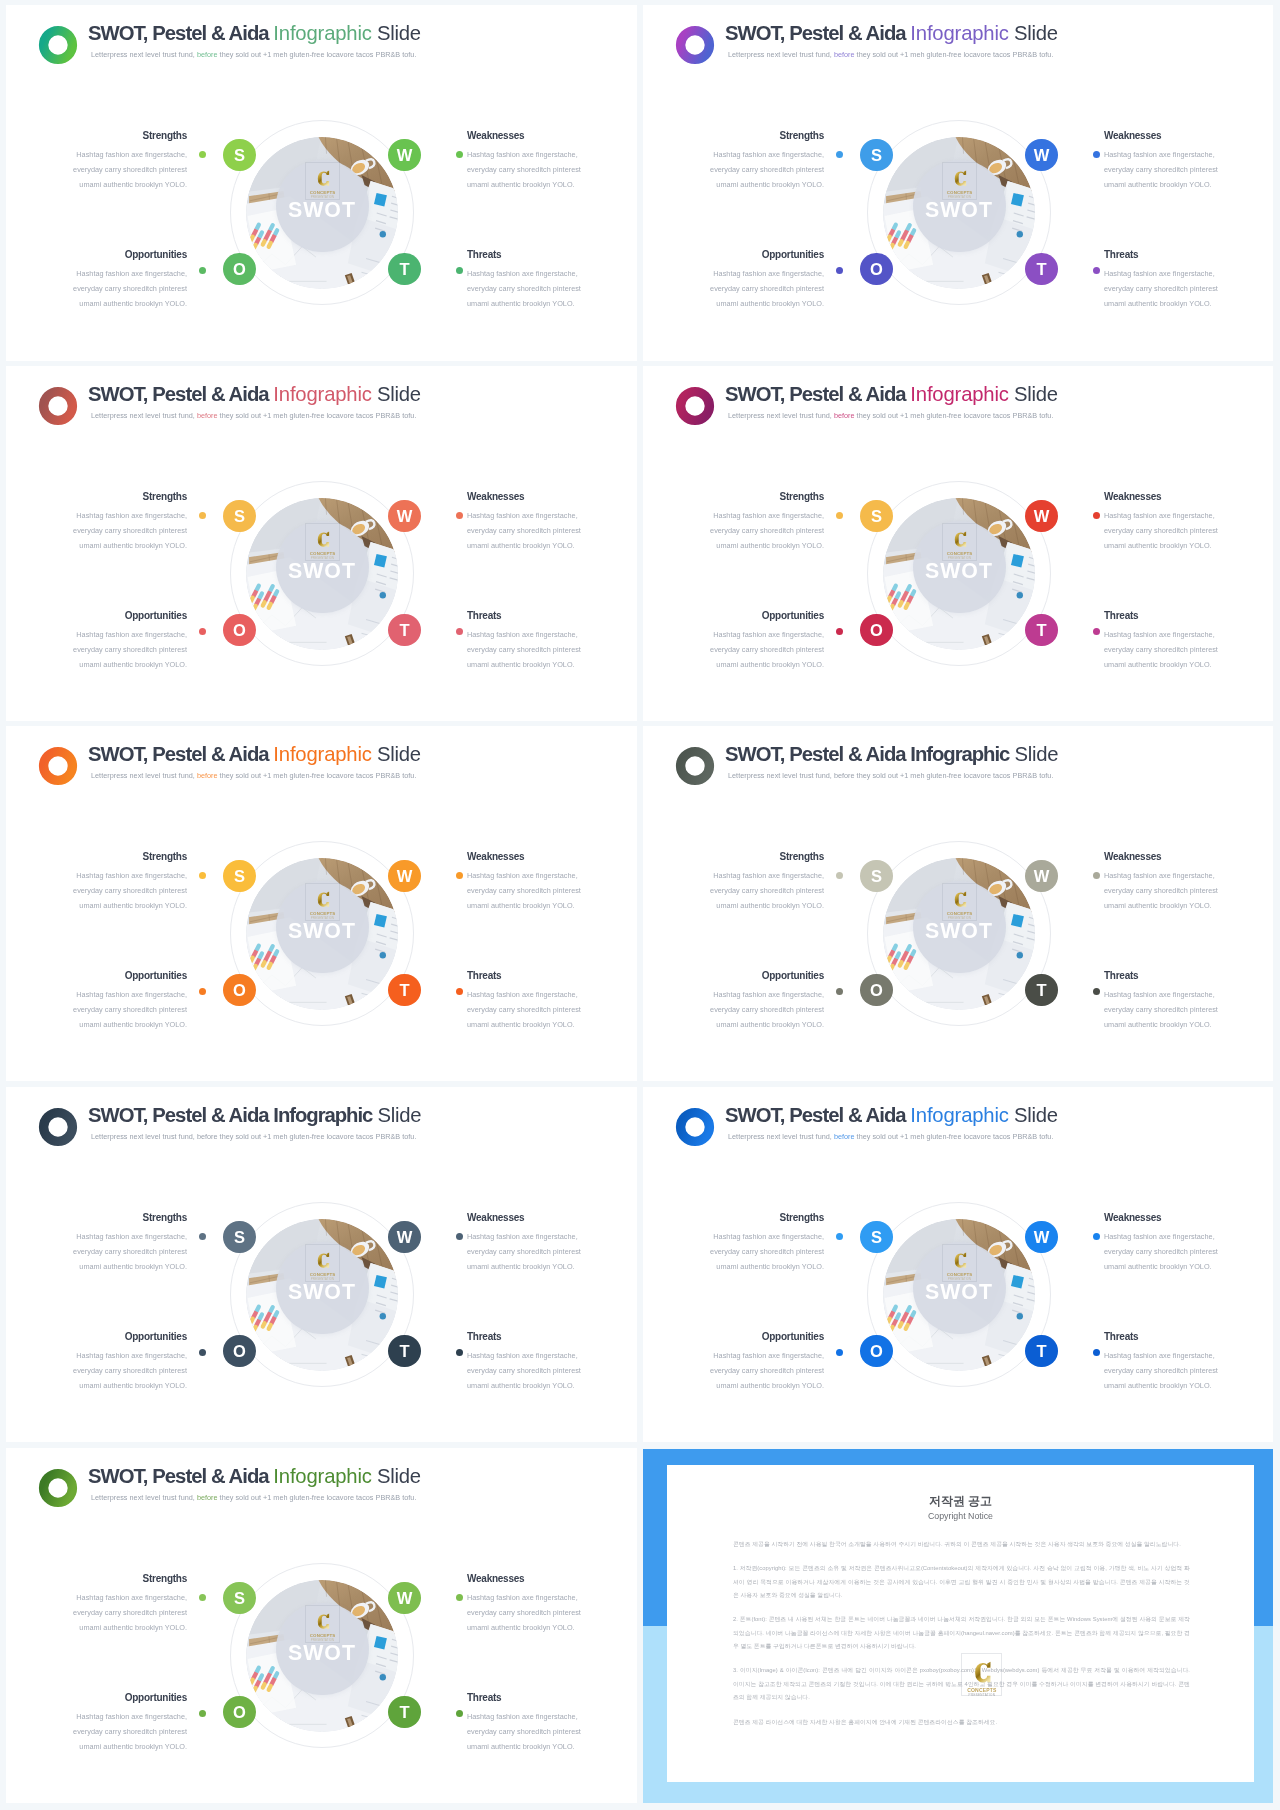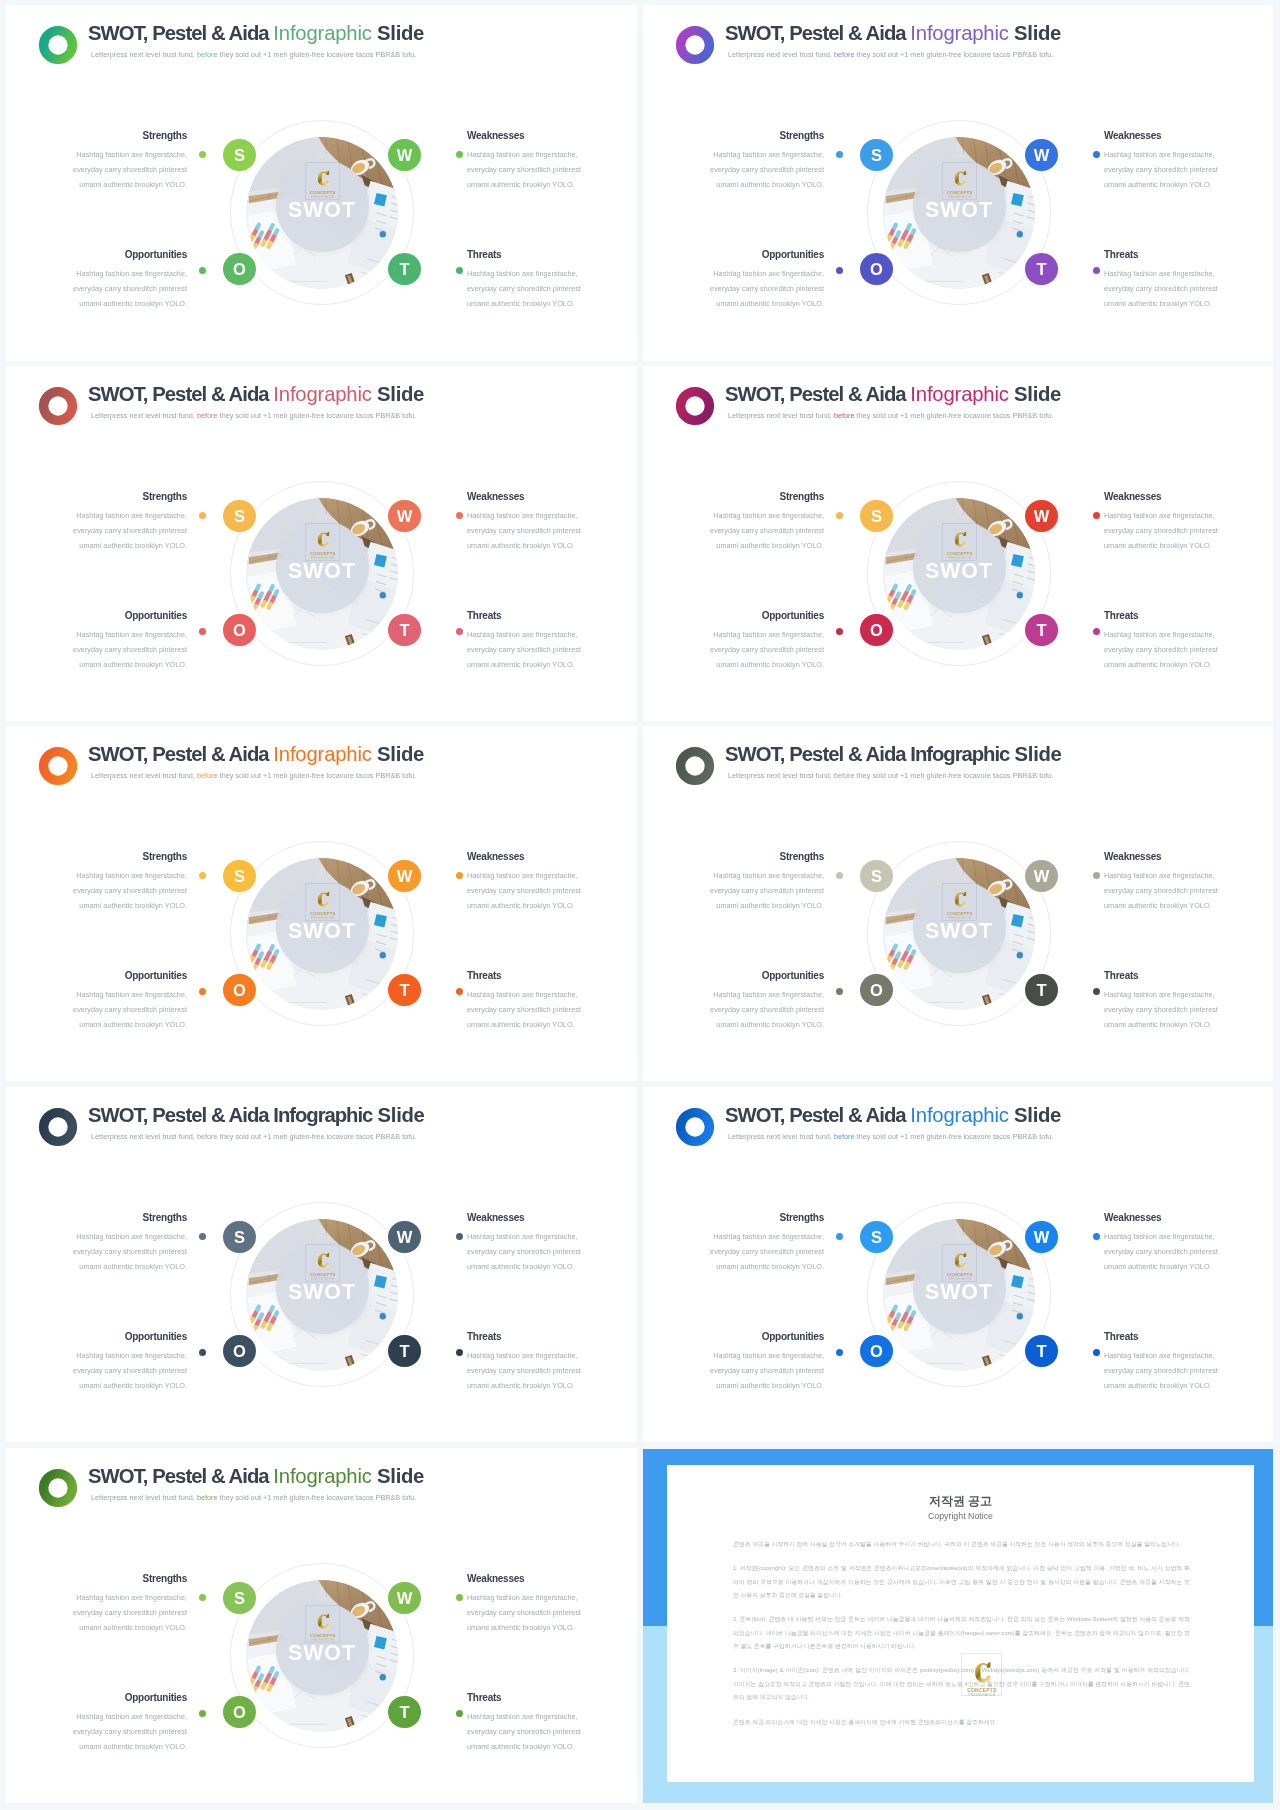--- a/index.html
+++ b/index.html
@@ -6,21 +6,21 @@
   html,body{width:1280px;height:1810px;background:#f3f7fa;overflow:hidden}
   body{font-family:"Liberation Sans",sans-serif;-webkit-font-smoothing:antialiased}
   #grid{position:relative;width:1280px;height:1810px}
   .slide{position:absolute;background:#fff;overflow:hidden}
 
   
   .logo{position:absolute;left:29px;top:16.5px;width:46px;height:46px}
   .title{position:absolute;left:82px;top:28px;font-size:20.3px;white-space:nowrap;color:#39404f;line-height:0}
   .title .b{font-weight:700;letter-spacing:-.95px}
   .title .hl{font-weight:400;letter-spacing:-.18px}
-  .title .b2{font-weight:700;letter-spacing:-.3px}
+  .title .b2{font-weight:400;letter-spacing:-.3px}
   .subtitle{position:absolute;left:85px;top:50px;font-size:7.25px;color:#9ba2ad;white-space:nowrap;letter-spacing:.02px;line-height:0}
 
   
   .outring{position:absolute;border-radius:50%;border:1px solid #e8eaee}
   .photo{position:absolute;border-radius:50%;overflow:hidden;filter:blur(.45px) saturate(.88)}
   .photo svg{display:block}
   .veil{position:absolute;border-radius:50%;background:rgba(214,218,227,.94);
         box-shadow:0 1px 5px rgba(140,150,170,.10)}
   .swotlabel{position:absolute;color:#fff;font-weight:700;letter-spacing:1.05px;text-align:center;line-height:0;
      font-size:21.3px}

